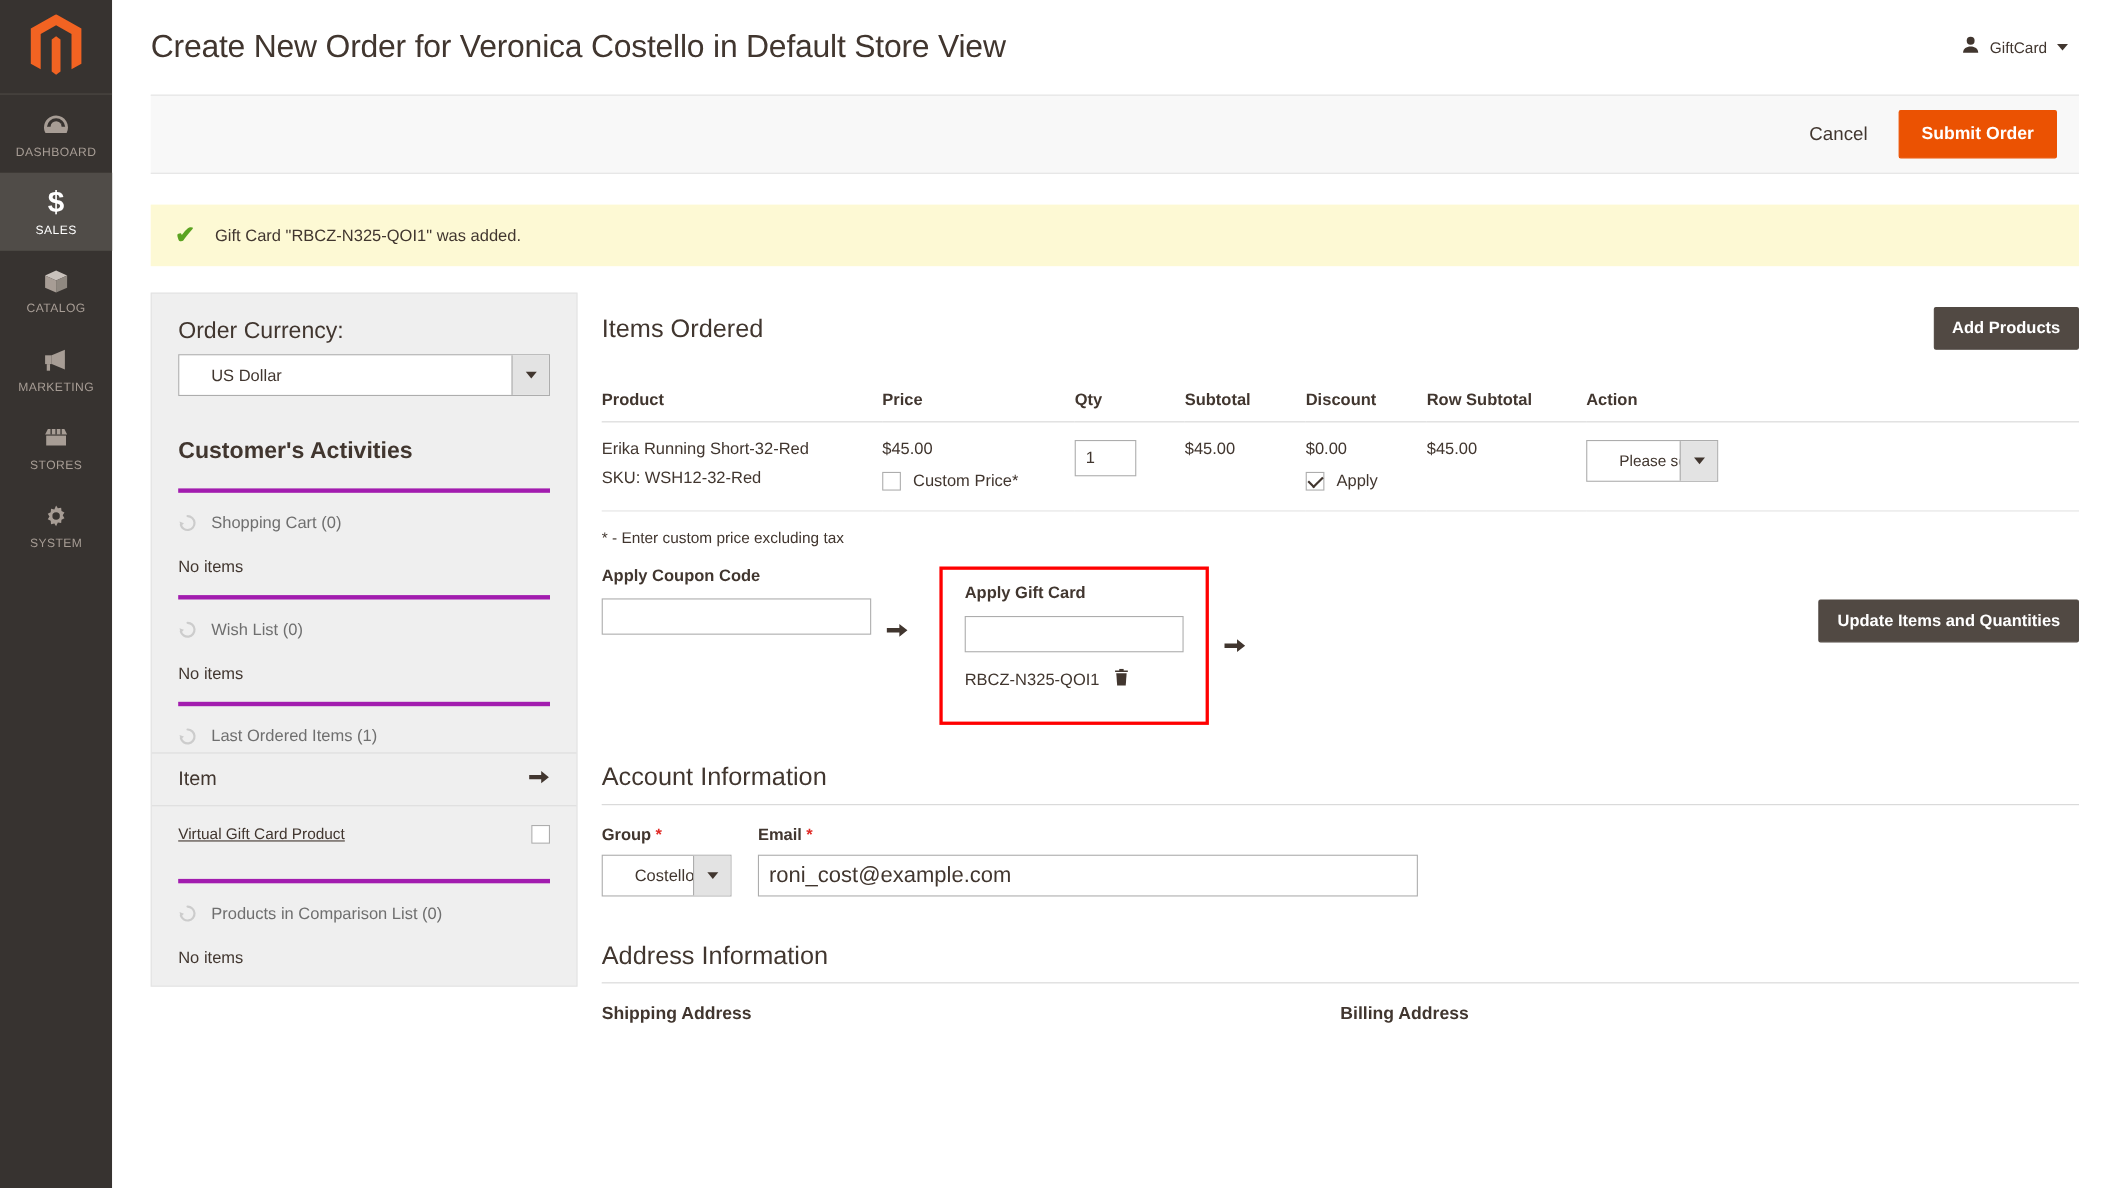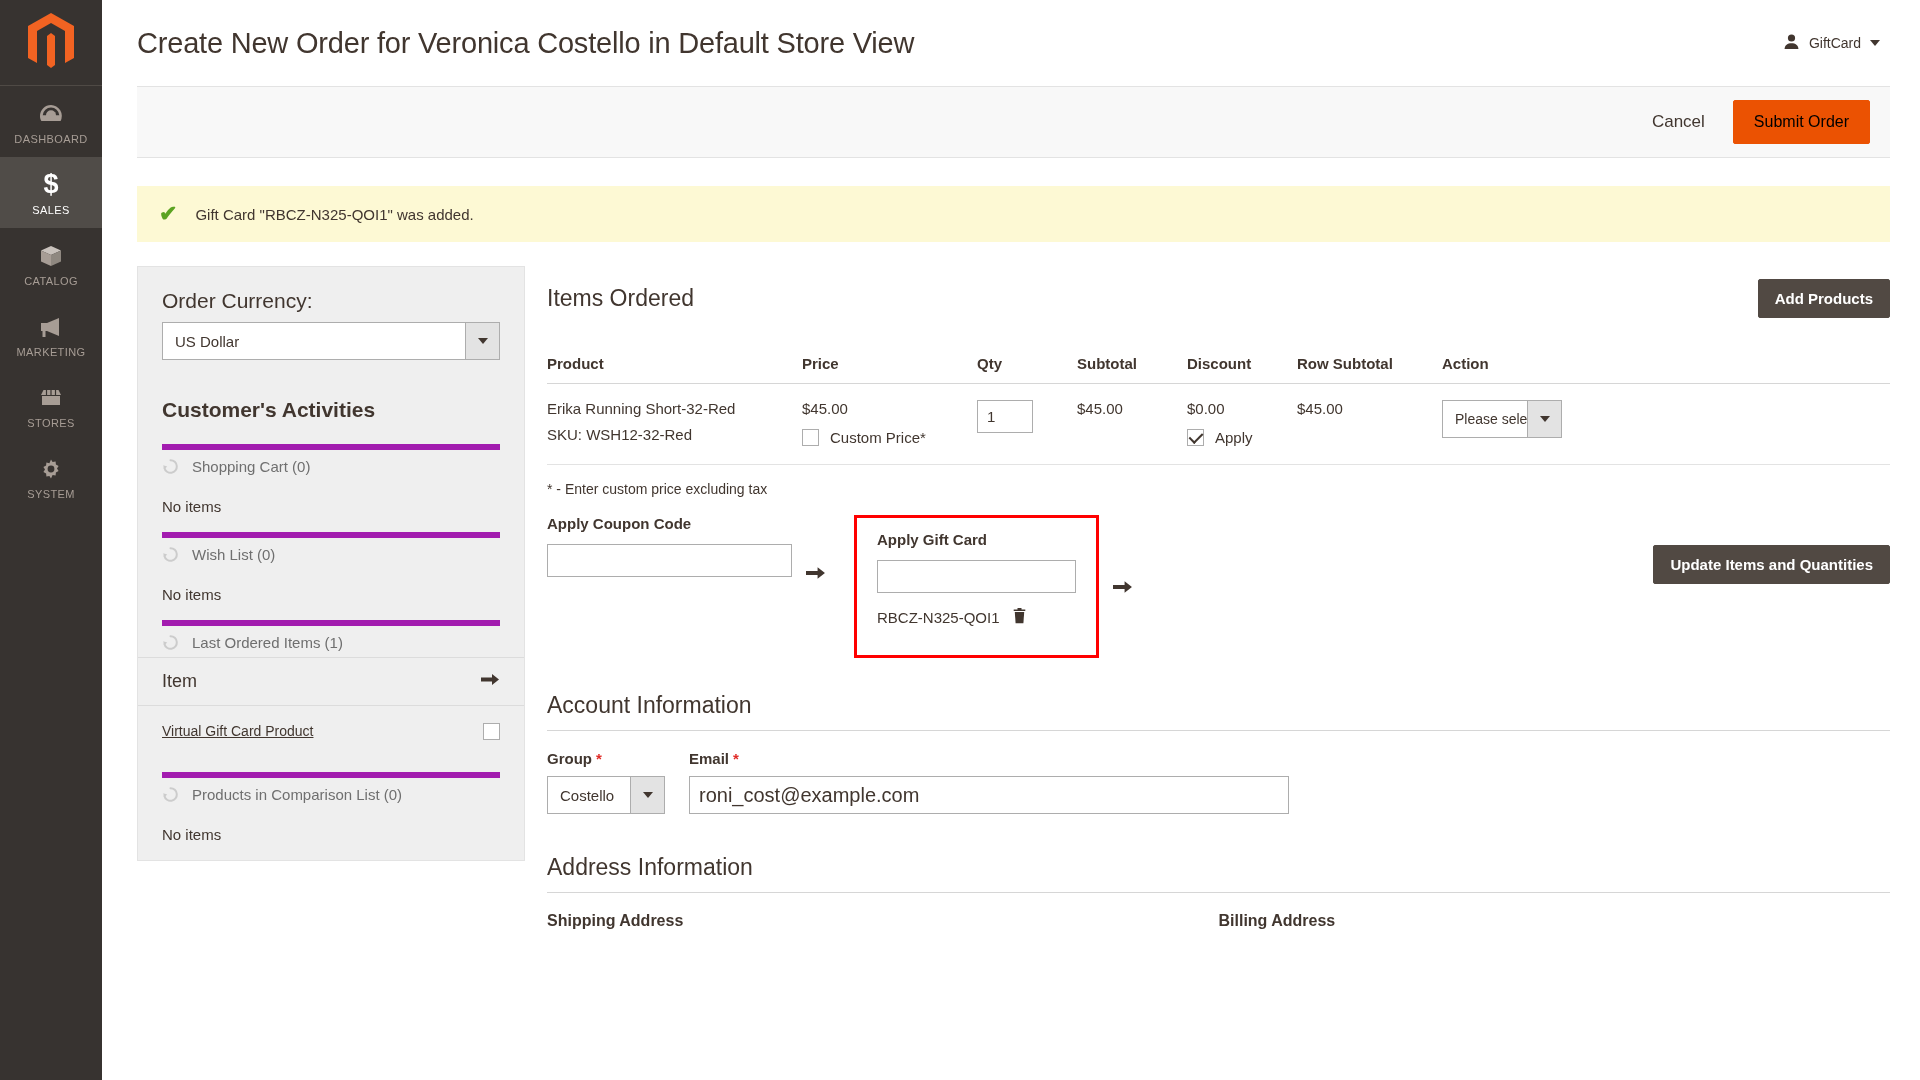--- a/index.html
+++ b/index.html
@@ -72,22 +72,22 @@
     display: flex; align-items: center; justify-content: flex-end;
     padding-right: 20px; gap: 18px;
   }
   .btn-link-cancel {
     background: none; border: none; cursor: pointer;
     font-size: 17px; color: #41362f;
     font-family: "Liberation Sans", sans-serif;
     padding: 6px 10px;
   }
   .btn-primary {
-    background: #eb5202; border: 1px solid #eb5202; color: #000000;
-    font-size: 16px; font-weight: normal; cursor: pointer;
+    background: #eb5202; border: 1px solid #eb5202; color: #ffffff;
+    font-size: 16px; font-weight: bold; cursor: pointer;
     padding: 12px 20px; border-radius: 2px;
     font-family: "Liberation Sans", sans-serif;
   }
 
   
   .msg-success {
     margin: 28px 30px 0 35px;
     background: #fdf9d4;
     padding: 17px 22px;
     display: flex; align-items: center; gap: 18px;
@@ -107,36 +107,36 @@
     background: #efefef;
     border: 1px solid #e3e3e3;
     padding: 22px 24px 0 24px;
   }
   .field-label { font-size: 21px; color: #41362f; margin-bottom: 9px; display:block; }
   .select-wrap {
     display:flex; width: 100%; height: 38px;
     border: 1px solid #adadad; background:#ffffff;
   }
   .select-wrap .sel-text {
-    flex:1; display:flex; align-items:center; padding-left: 12px;
+    flex:1; display:flex; align-items:center; padding-left: 29px;
     font-size: 15px; color:#41362f; overflow:hidden; white-space:nowrap;
   }
   .select-wrap .sel-arrow {
     width: 34px; background:#e3e3e3; border-left: 1px solid #adadad;
     display:flex; align-items:center; justify-content:center;
   }
   .arrow-tri {
     width:0;height:0;border-left:5px solid transparent;border-right:5px solid transparent;
     border-top:6px solid #41362f;
   }
   .activities-title {
     font-size: 21px; font-weight: bold; color:#41362f;
     margin: 38px 0 22px 0;
   }
-  .act-block { border-top: 6px solid #a21caf; padding: 8px 0 17px 0; }
+  .act-block { border-top: 4px solid #a21caf; padding: 19px 0 17px 0; }
   .act-head { display:flex; align-items:center; gap: 13px; cursor: pointer; }
   .refresh-ico { width: 17px; height: 17px; flex:none; }
   .act-name { font-size: 15px; color: #6f6f6f; }
   .act-empty { font-size: 15px; color:#41362f; margin-top: 23px; }
   .item-bar {
     display:flex; align-items:center; justify-content:space-between;
     border-top: 1px solid #dcdcdc; border-bottom: 1px solid #dcdcdc;
     margin: 0 -24px; padding: 13px 24px;
   }
   .item-bar-label { font-size: 18px; font-weight: normal; color:#41362f; }

